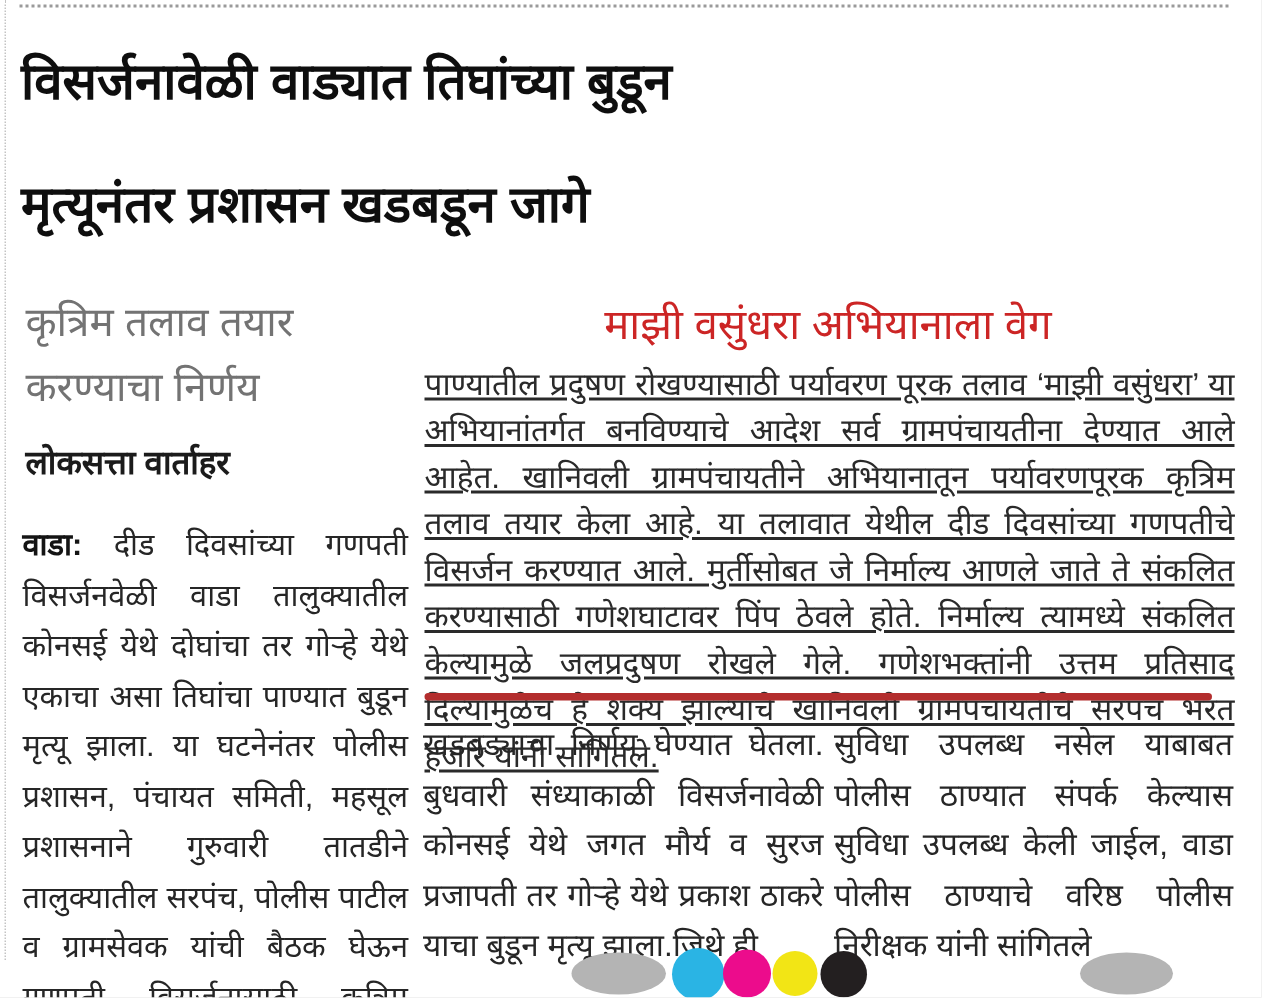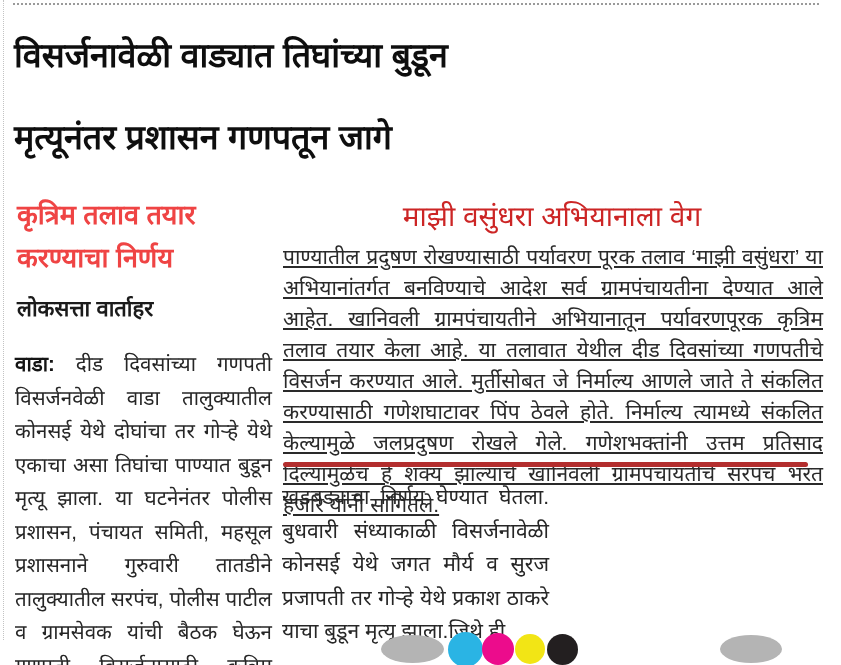--- a/index.html
+++ b/index.html
@@ -40,23 +40,23 @@
     line-height: 82px;
     color: #0e0e0e;
     letter-spacing: 0px;
   }
   .left-col-subhead {
     position: absolute;
     left: 17px;
     top: 194px;
     width: 250px;
     font-size: 27px;
-    font-weight: bold;
+    font-weight: normal;
     line-height: 43px;
-    color: #ef4444;
+    color: #737373;
   }
   .byline {
     position: absolute;
     left: 17px;
     top: 292px;
     width: 250px;
     font-size: 22px;
     font-weight: bold;
     color: #1b1b1b;
   }
@@ -130,40 +130,41 @@
 </head>
 <body>
 
 <div class="page">
 
   <div class="top-rule"></div>
   <div class="left-edge-rule"></div>
 
   <div class="headline">
     <div>विसर्जनावेळी वाड्यात तिघांच्या बुडून</div>
-    <div>मृत्यूनंतर प्रशासन गणपतून जागे</div>
+    <div>मृत्यूनंतर प्रशासन खडबडून जागे</div>
   </div>
 
   <div class="left-col-subhead">
     <div>कृत्रिम तलाव तयार</div>
     <div>करण्याचा निर्णय</div>
   </div>
 
   <div class="byline">लोकसत्ता वार्ताहर</div>
 
   <p class="left-col-body"><span class="dateline">वाडा:</span><span> दीड दिवसांच्या गणपती विसर्जनवेळी वाडा तालुक्यातील कोनसई येथे दोघांचा तर गोऱ्हे येथे एकाचा असा तिघांचा पाण्यात बुडून मृत्यू झाला. या घटनेनंतर पोलीस प्रशासन, पंचायत समिती, महसूल प्रशासनाने गुरुवारी तातडीने तालुक्यातील सरपंच, पोलीस पाटील व ग्रामसेवक यांची बैठक घेऊन गणपती विसर्जनासाठी कृत्रिम तलाव</span></p>
 
   <div class="red-subhead" style="color: rgb(204, 37, 37);">माझी वसुंधरा अभियानाला वेग</div>
 
   <p class="highlight-body">पाण्यातील प्रदुषण रोखण्यासाठी पर्यावरण पूरक तलाव ‘माझी वसुंधरा’ या अभियानांतर्गत बनविण्याचे आदेश सर्व ग्रामपंचायतीना देण्यात आले आहेत. खानिवली ग्रामपंचायतीने अभियानातून पर्यावरणपूरक कृत्रिम तलाव तयार केला आहे. या तलावात येथील दीड दिवसांच्या गणपतीचे विसर्जन करण्यात आले. मुर्तीसोबत जे निर्माल्य आणले जाते ते संकलित करण्यासाठी गणेशघाटावर पिंप ठेवले होते. निर्माल्य त्यामध्ये संकलित केल्यामुळे जलप्रदुषण रोखले गेले. गणेशभक्तांनी उत्तम प्रतिसाद दिल्यामुळेच हे शक्य झाल्याचे खानिवली ग्रामपंचायतीचे सरपंच भरत हजारे यांनी सांगितले.</p>
 
   <div class="red-rule" style="background: rgb(179, 46, 46);"></div>
 
   <p class="mid-col-body">खडबड्याचा निर्णय घेण्यात घेतला. बुधवारी संध्याकाळी विसर्जनावेळी कोनसई येथे जगत मौर्य व सुरज प्रजापती तर गोऱ्हे येथे प्रकाश ठाकरे याचा बुडून मृत्यू झाला.जिथे ही</p>
 
+  <p class="right-col-body">सुविधा उपलब्ध नसेल याबाबत पोलीस ठाण्यात संपर्क केल्यास सुविधा उपलब्ध केली जाईल, वाडा पोलीस ठाण्याचे वरिष्ठ पोलीस निरीक्षक यांनी सांगितले</p>
 
   <div class="reg-mark mark-gray-left" style="background: rgb(180, 180, 180);"></div>
   <div class="reg-mark mark-cyan" style="background: rgb(42, 180, 228);"></div>
   <div class="reg-mark mark-magenta" style="background: rgb(236, 12, 140);"></div>
   <div class="reg-mark mark-yellow" style="background: rgb(242, 229, 21);"></div>
   <div class="reg-mark mark-black" style="background: rgb(35, 31, 32);"></div>
   <div class="reg-mark mark-gray-right" style="background: rgb(180, 180, 180);"></div>
 
 </div>
 

